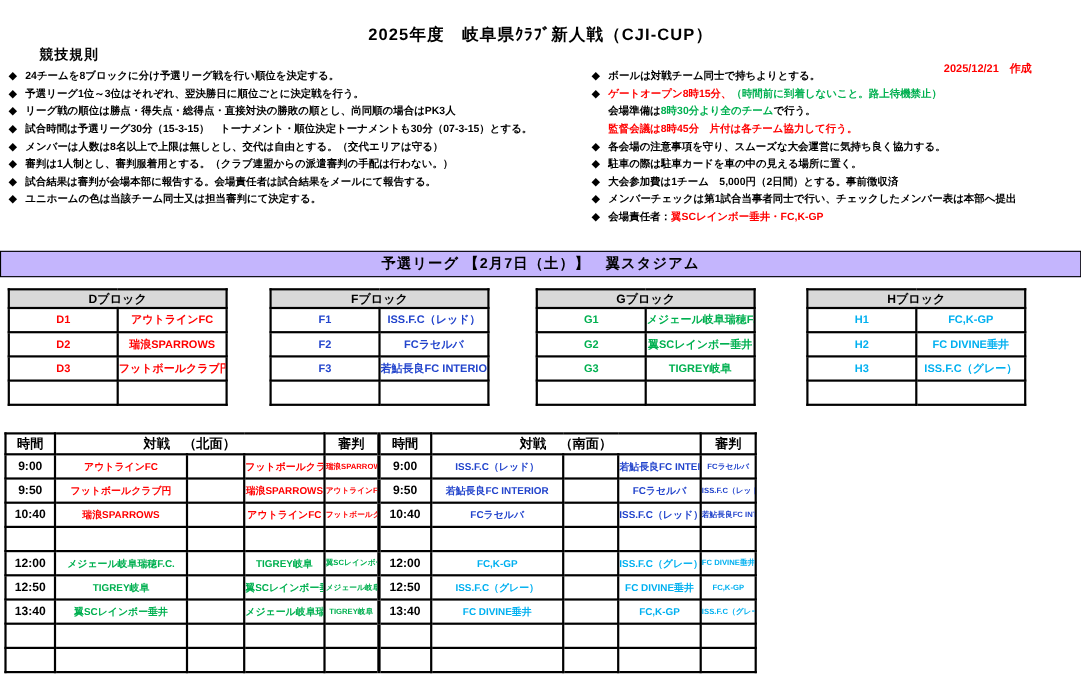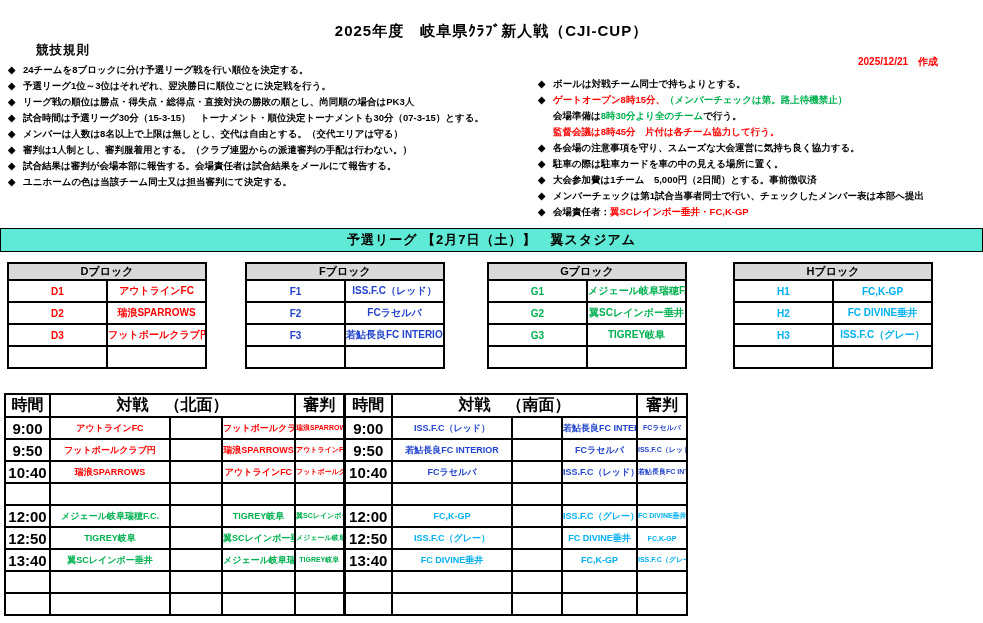--- a/index.html
+++ b/index.html
@@ -4,39 +4,39 @@
 <style>
   html,body{margin:0;padding:0;background:#fff;}
   .page{position:relative;width:983px;height:623px;background:#ffffff;overflow:hidden;
         font-family:"Liberation Sans",sans-serif;color:#000;}
   .title{position:absolute;top:22px;left:0;width:100%;text-align:center;
          font-size:15px;font-weight:bold;letter-spacing:1px;}
   .created{position:absolute;top:55px;left:858px;font-size:10px;font-weight:bold;color:#FF0000;white-space:nowrap;}
   .rules-heading{position:absolute;top:42px;left:36px;font-size:12.5px;font-weight:bold;letter-spacing:1px;}
   .rules{position:absolute;font-size:9.5px;font-weight:bold;line-height:16px;}
   .rules-left{top:62px;left:8px;width:525px;}
-  .rules-right{top:76px;left:538px;width:445px;}
+  .rules-right{top:62px;left:538px;width:445px;}
   .rule-line{white-space:nowrap;}
   .rule-line .bullet{display:inline-block;width:15px;color:#000;}
   .rule-line.nob{padding-left:15px;}
-  .banner{position:absolute;top:228px;left:0px;width:981px;height:22px;background:#5eead4;
+  .banner{position:absolute;top:228px;left:0px;width:981px;height:22px;background:#c4b5fd;
           border:1px solid #000;text-align:center;font-weight:bold;font-size:13px;line-height:22px;letter-spacing:1px;}
   table{border-collapse:collapse;table-layout:fixed;padding-left:48px;}
   .block-table{position:absolute;top:262px;width:200px;}
   .block-table td{border:2px solid #000;height:20px;text-align:center;font-weight:bold;
                   overflow:hidden;white-space:nowrap;padding:0;}
   .block-table .hdr td{background:#D9D9D9;height:15px;font-size:11px;color:#000;}
   .block-table .idc{width:45px;font-size:10px;}
   .block-table .teamc{width:151px;font-size:10px;}
   .bd{left:7px;} .bf{left:245px;} .bg{left:487px;} .bh{left:733px;}
   .sched{position:absolute;top:393px;left:4px;width:682px;}
   .sched td{border:2px solid #000;height:20px;text-align:center;font-weight:bold;
             overflow:hidden;white-space:nowrap;padding:0;}
-  .sched .hdr td{font-size:16px;height:16px;color:#000;}
-  .sched .tm{font-size:15px;color:#000;}
+  .sched .hdr td{font-size:12px;height:16px;color:#000;}
+  .sched .tm{font-size:11px;color:#000;}
   .sched .team{font-size:9px;}
   .sched .ref{font-size:7px;}
   .sched .divl{border-left:3px solid #000;}
 </style>
 </head>
 <body>
 
 <div class="page">
 
   <div class="title">2025年度　岐阜県ｸﾗﾌﾞ新人戦（CJI-CUP）</div>
@@ -48,21 +48,21 @@
       <div class="rule-line"><span class="bullet">◆</span><span style="color: rgb(0, 0, 0);">予選リーグ1位～3位はそれぞれ、翌決勝日に順位ごとに決定戦を行う。</span></div>
       <div class="rule-line"><span class="bullet">◆</span><span style="color: rgb(0, 0, 0);">リーグ戦の順位は勝点・得失点・総得点・直接対決の勝敗の順とし、尚同順の場合はPK3人</span></div>
       <div class="rule-line"><span class="bullet">◆</span><span style="color: rgb(0, 0, 0);">試合時間は予選リーグ30分（15-3-15）　トーナメント・順位決定トーナメントも30分（07-3-15）とする。</span></div>
       <div class="rule-line"><span class="bullet">◆</span><span style="color: rgb(0, 0, 0);">メンバーは人数は8名以上で上限は無しとし、交代は自由とする。（交代エリアは守る）</span></div>
       <div class="rule-line"><span class="bullet">◆</span><span style="color: rgb(0, 0, 0);">審判は1人制とし、審判服着用とする。（クラブ連盟からの派遣審判の手配は行わない。）</span></div>
       <div class="rule-line"><span class="bullet">◆</span><span style="color: rgb(0, 0, 0);">試合結果は審判が会場本部に報告する。会場責任者は試合結果をメールにて報告する。</span></div>
       <div class="rule-line"><span class="bullet">◆</span><span style="color: rgb(0, 0, 0);">ユニホームの色は当該チーム同士又は担当審判にて決定する。</span></div>
     </div>
   <div class="rules rules-right" id="rules-right">
       <div class="rule-line"><span class="bullet">◆</span><span style="color: rgb(0, 0, 0);">ボールは対戦チーム同士で持ちよりとする。</span></div>
-      <div class="rule-line"><span class="bullet">◆</span><span style="color: rgb(255, 0, 0);">ゲートオープン8時15分、</span><span style="color: rgb(0, 176, 80); font-weight: bold;">（メンバーチェックは第。路上待機禁止）</span></div>
+      <div class="rule-line"><span class="bullet">◆</span><span style="color: rgb(255, 0, 0);">ゲートオープン8時15分、</span><span style="color: rgb(0, 176, 80); font-weight: bold;">（時間前に到着しないこと。路上待機禁止）</span></div>
       <div class="rule-line nob"><span style="color: rgb(0, 0, 0);">会場準備は</span><span style="color: rgb(0, 176, 80); font-weight: bold;">8時30分より全のチーム</span><span style="color: rgb(0, 0, 0);">で行う。</span></div>
       <div class="rule-line nob"><span style="color: rgb(255, 0, 0);">監督会議は8時45分　片付は各チーム協力して行う。</span></div>
       <div class="rule-line"><span class="bullet">◆</span><span style="color: rgb(0, 0, 0);">各会場の注意事項を守り、スムーズな大会運営に気持ち良く協力する。</span></div>
       <div class="rule-line"><span class="bullet">◆</span><span style="color: rgb(0, 0, 0);">駐車の際は駐車カードを車の中の見える場所に置く。</span></div>
       <div class="rule-line"><span class="bullet">◆</span><span style="color: rgb(0, 0, 0);">大会参加費は1チーム　5,000円（2日間）とする。事前徴収済</span></div>
       <div class="rule-line"><span class="bullet">◆</span><span style="color: rgb(0, 0, 0);">メンバーチェックは第1試合当事者同士で行い、チェックしたメンバー表は本部へ提出</span></div>
       <div class="rule-line"><span class="bullet">◆</span><span style="color: rgb(0, 0, 0);">会場責任者：</span><span style="color: rgb(255, 0, 0); font-weight: bold;">翼SCレインボー垂井・FC,K-GP</span></div>
     </div>
 
   <div class="banner">予選リーグ 【2月7日（土）】　翼スタジアム</div>

